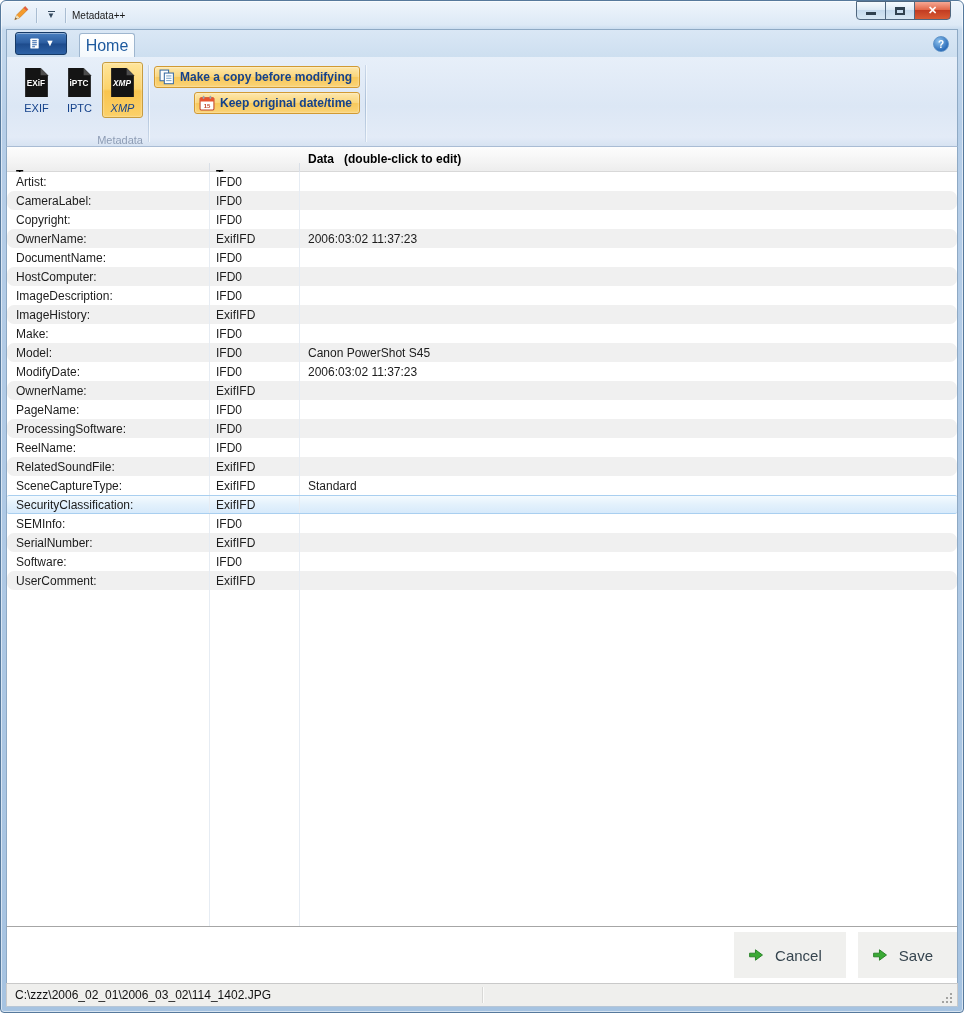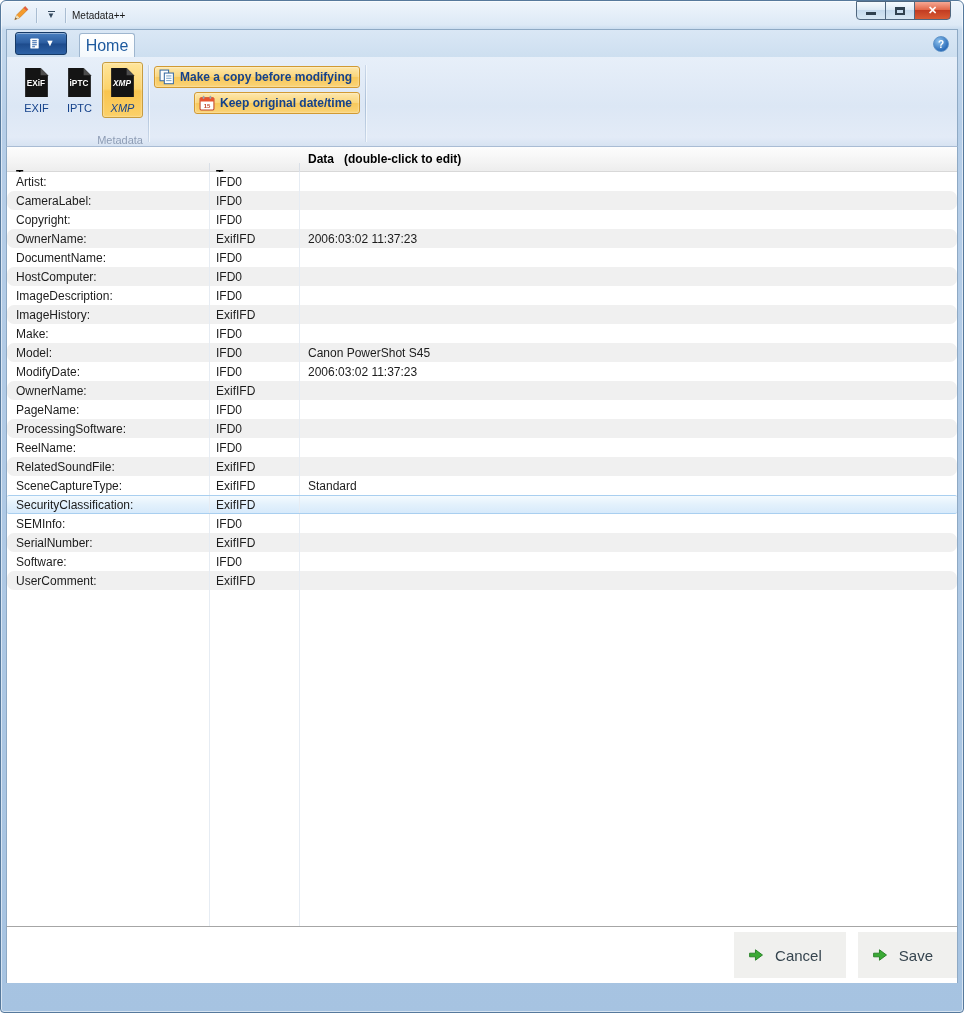--- a/index.html
+++ b/index.html
@@ -380,14 +380,19 @@
       <span>Cancel</span>
     </div>
     <div class="action-btn save">
       <svg width="16" height="16" viewBox="0 0 15 15">
         <path d="M1.5 5.8 H7 V2.6 L13.6 7.5 7 12.4 V9.2 H1.5 Z" fill="#3BAA35" stroke="#1F7A1E" stroke-width="0.8"></path>
       </svg>
       <span>Save</span>
     </div>
   </div>
 
+  <div class="statusbar">
+    <span>C:\zzz\2006_02_01\2006_03_02\114_1402.JPG</span>
+    <span class="sb-divider"></span>
+    <span class="grip"></span>
+  </div>
 
 </div>
 
 </body></html>

